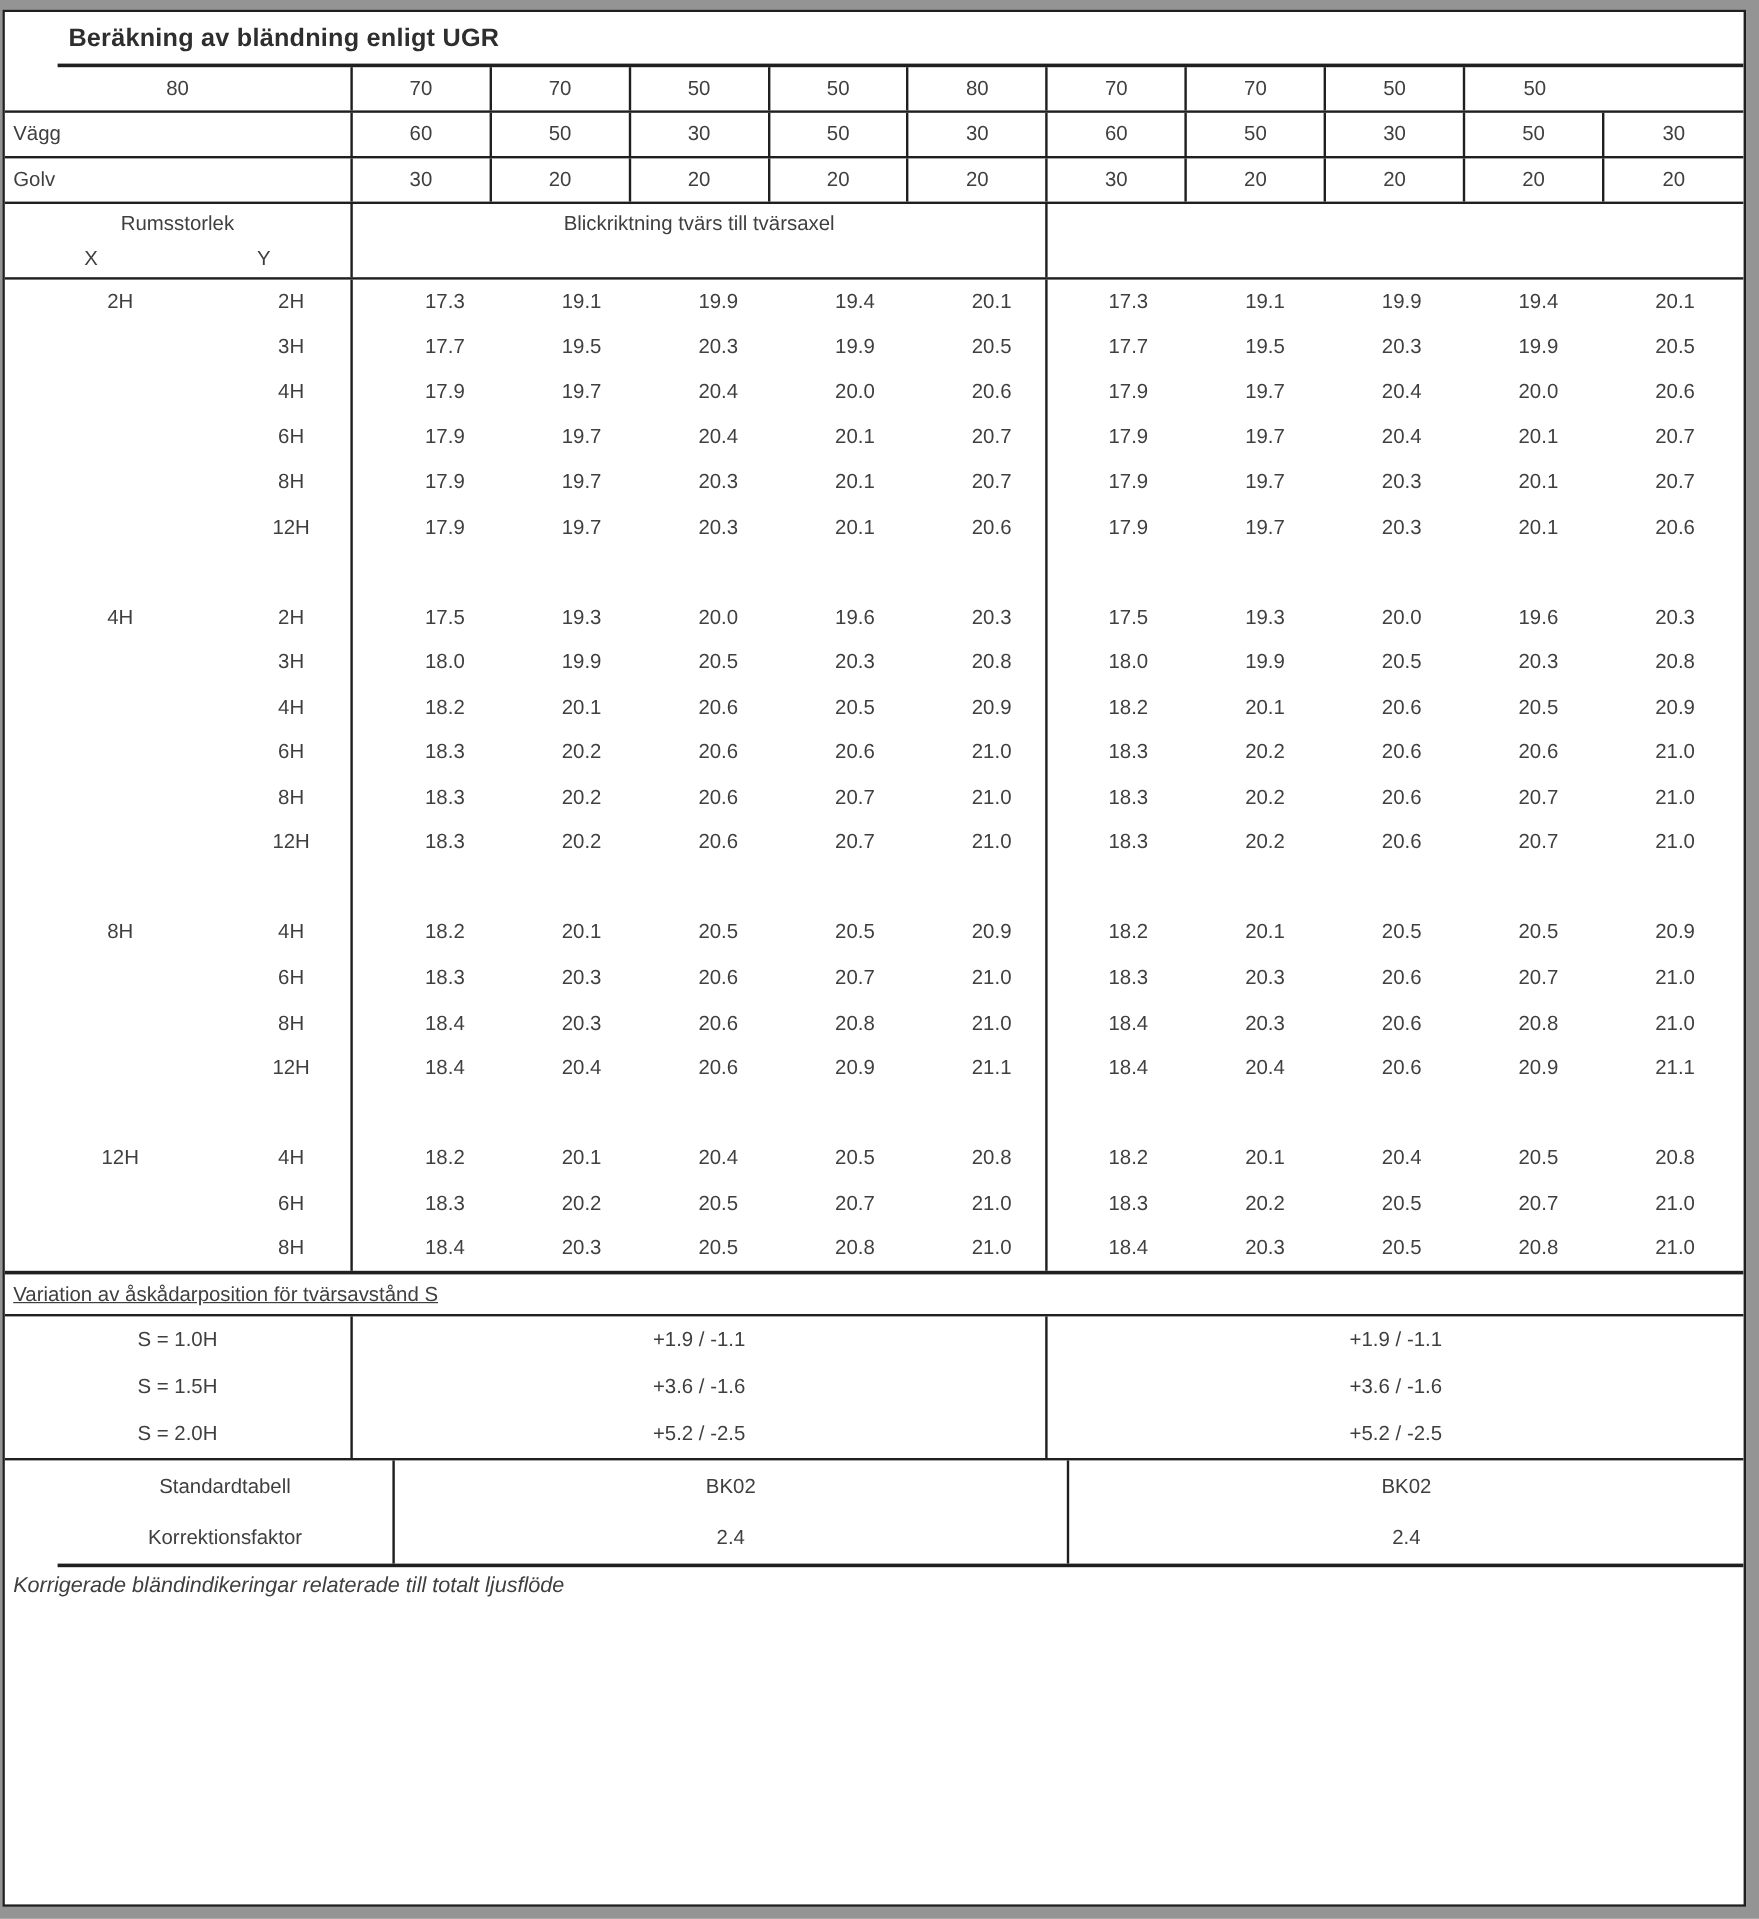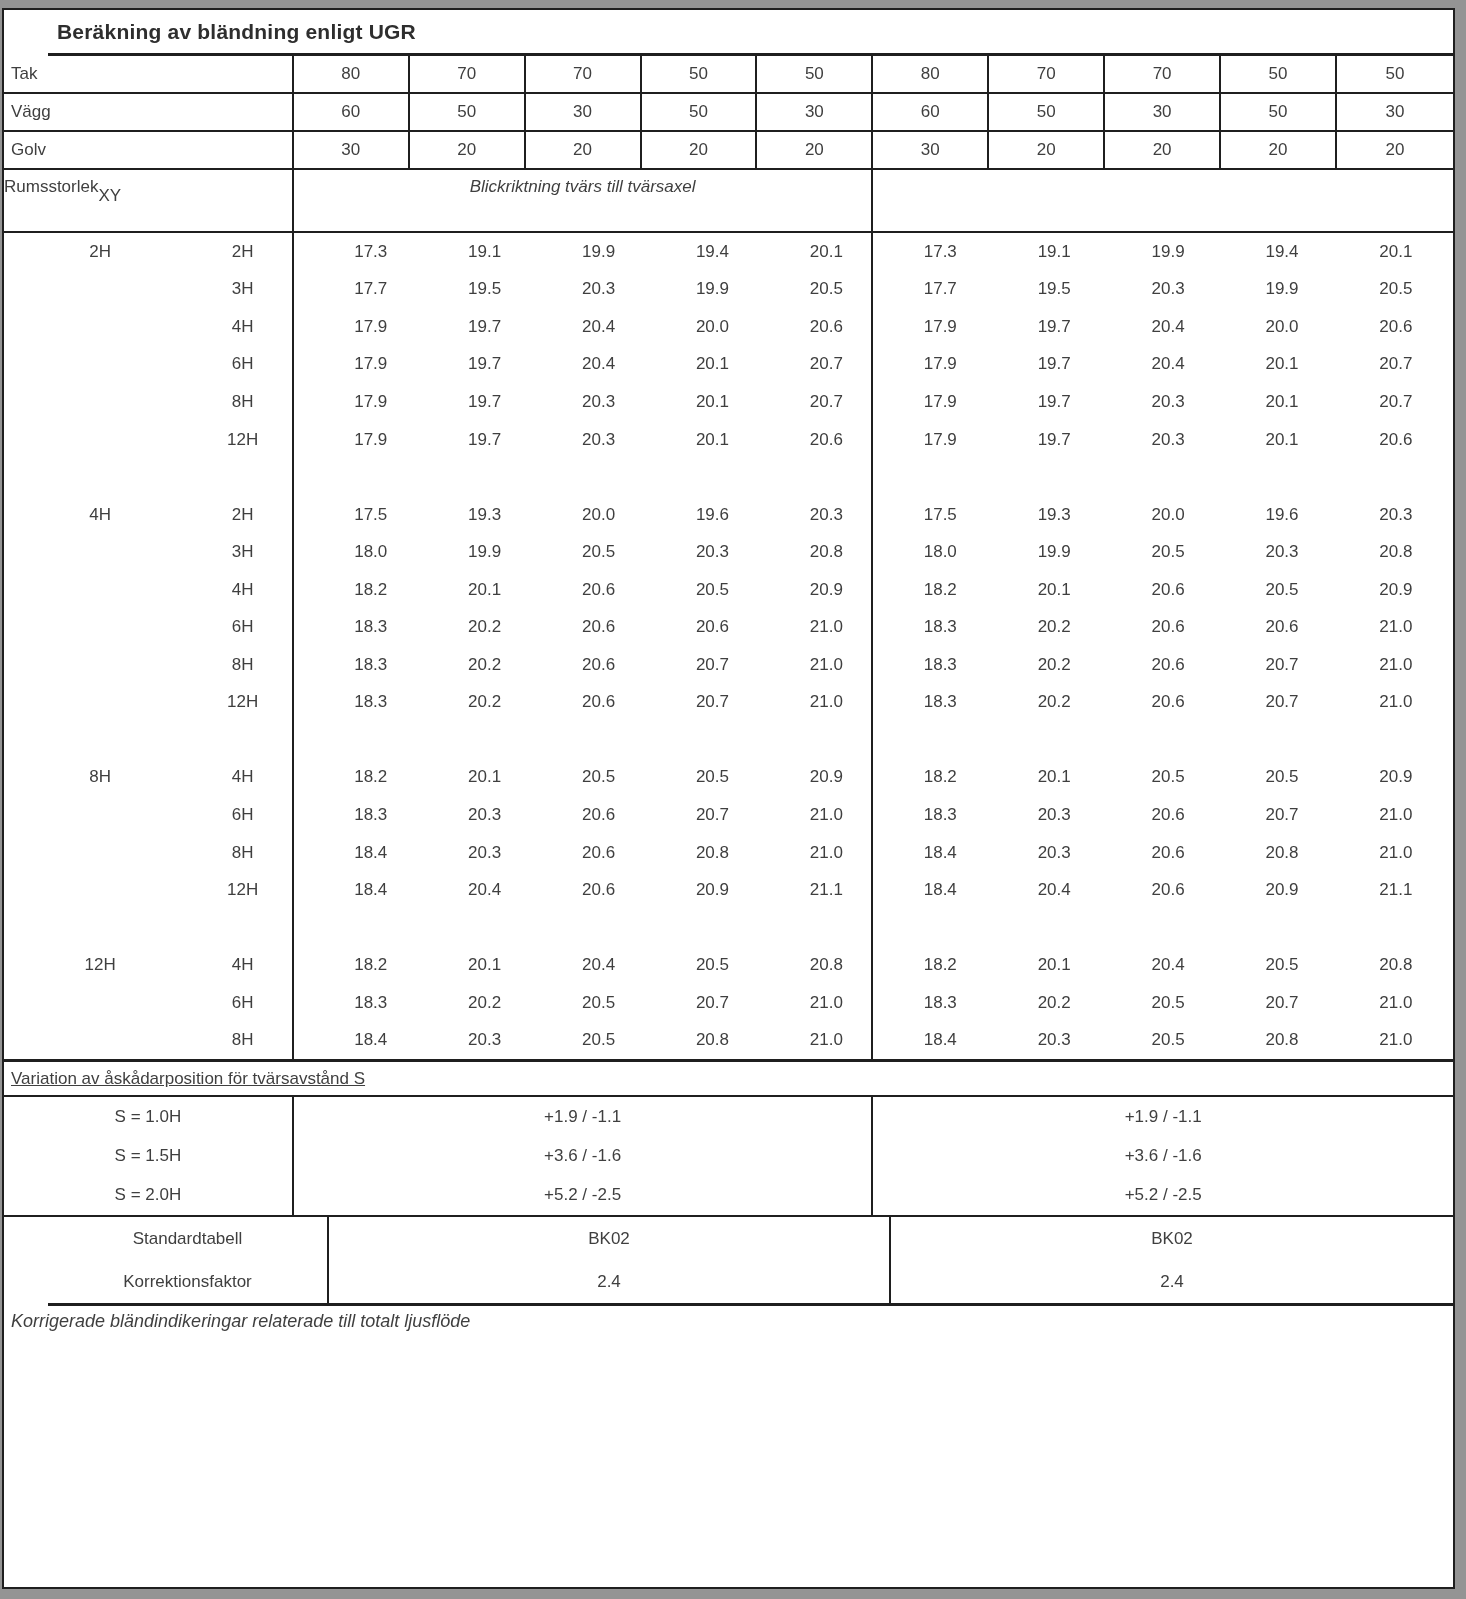--- a/index.html
+++ b/index.html
@@ -46,29 +46,29 @@
   }
   .surface-row .val:last-child{border-right:none;}
   
   .head-row{
     height:63px;box-sizing:border-box;
     display:grid;grid-template-columns:20% 40% 40%;
     font-size:17px;
   }
   .head-room{
     border-right:2px solid #1f1f1f;box-sizing:border-box;
-    display:flex;justify-content:flex-start;
+    display:flex;flex-direction:column;justify-content:flex-start;
     padding-top:7px;
   }
   .head-room .rs{text-align:center;}
   .head-room .xy{display:flex;margin-top:9px;}
   .head-room .xy span{width:50%;text-align:center;}
   .head-view{
     border-right:2px solid #1f1f1f;box-sizing:border-box;
-    text-align:center;padding-top:7px;font-style:italic;
+    text-align:center;padding-top:7px;
   }
   .head-view.last{border-right:none;}
   
   .data-area{
     height:829px;box-sizing:border-box;
     border-bottom:3px solid #1f1f1f;
     display:flex;flex-direction:column;
     position:relative;
     padding-left:25px;
   }
@@ -117,21 +117,20 @@
 </head>
 <body>
 
 <div class="page">
   <div class="sheet">
 
     <div class="title-row b3">Beräkning av bländning enligt UGR</div>
 
     <div id="surface-rows">
         <div class="surface-row b2">
-          <div class="lbl">Tak</div>
           <div class="val">80</div>
           <div class="val">70</div>
           <div class="val">70</div>
           <div class="val">50</div>
           <div class="val">50</div>
           <div class="val">80</div>
           <div class="val">70</div>
           <div class="val">70</div>
           <div class="val">50</div>
           <div class="val">50</div>

